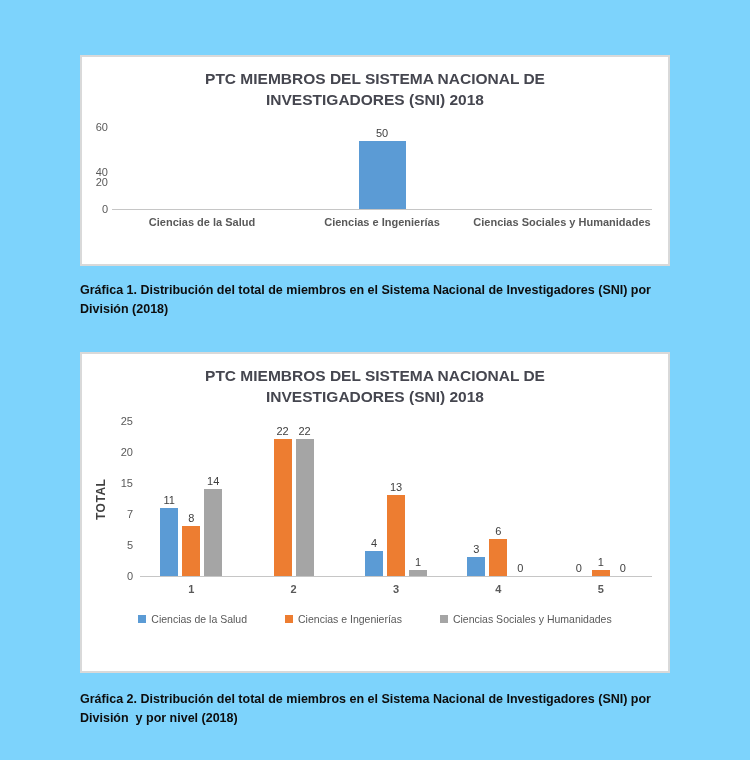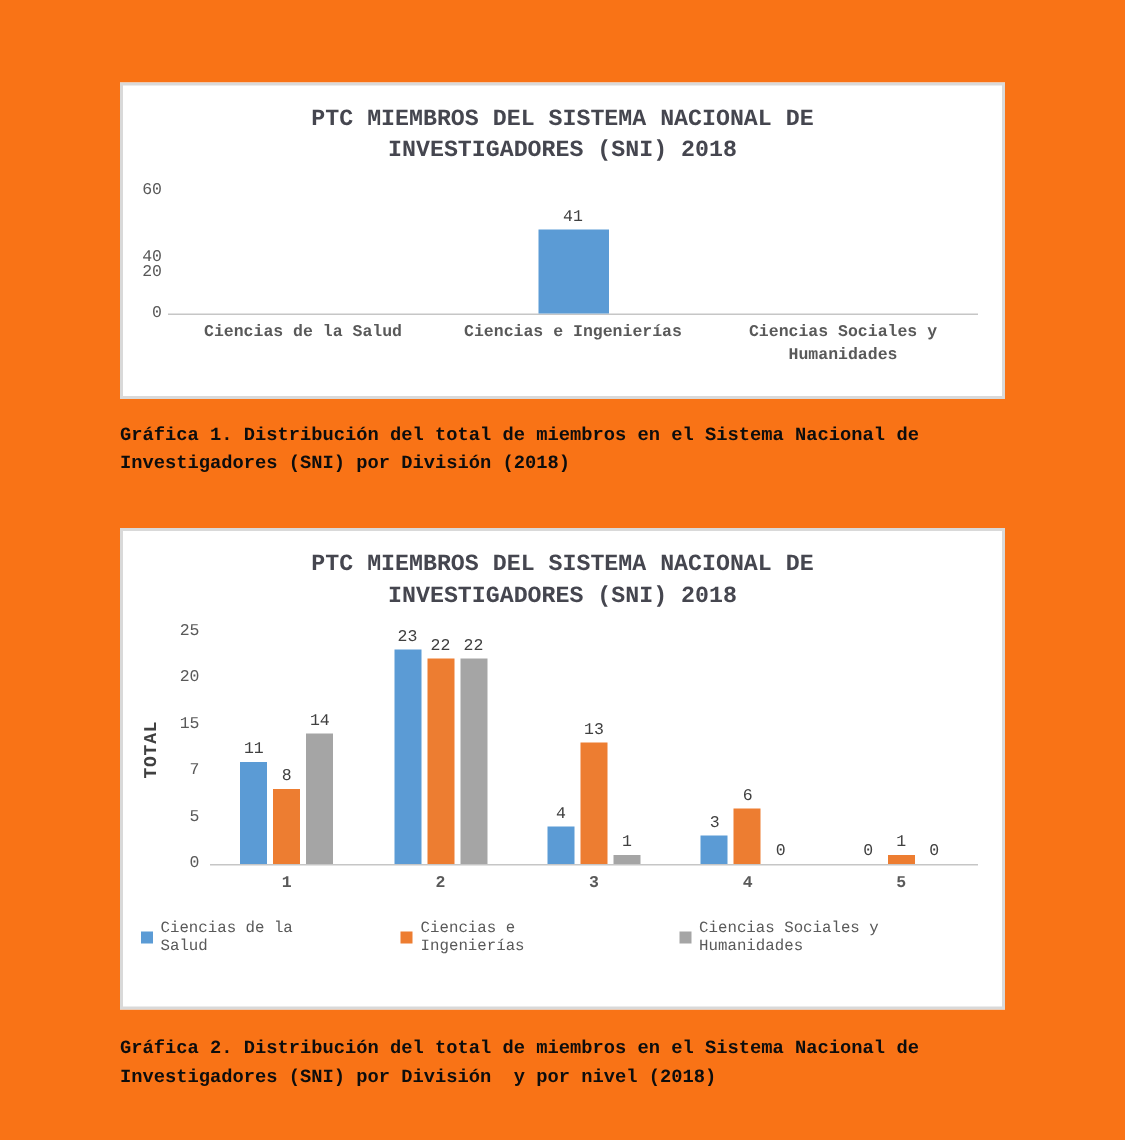--- a/index.html
+++ b/index.html
@@ -1,17 +1,17 @@
 <!DOCTYPE html>
 <html><head>
 <meta charset="utf-8">
 <style>
   * { margin:0; padding:0; box-sizing:border-box; }
   body { background:#ffffff; font-family:"Liberation Sans", sans-serif; }
-  .page { position:relative; width:750px; height:760px; background:#f97316; overflow:hidden;font-family:Liberation Mono, monospace; }
+  .page { position:relative; width:750px; height:760px; background:#7dd3fc; overflow:hidden; }
 
   .chart-box { position:absolute; left:80px; width:590px; background:#ffffff;
                border:2px solid #D9D9D9; padding:12px 12px 0 12px; }
   #chart1 { top:55px;  height:211px; }
   #chart2 { top:352px; height:321px; }
 
   .chart-title { max-width:380px; margin:0 auto; text-align:center;
                  font-size:15.5px; font-weight:bold; color:#45464F; line-height:1.35; }
 
   .plotwrap  { position:relative; }
@@ -59,22 +59,22 @@
   <div class="chart-box" id="chart1">
     <div class="chart-title">PTC MIEMBROS DEL SISTEMA NACIONAL DE INVESTIGADORES (SNI) 2018</div>
     <div class="plotwrap">
       <div class="plot" style="height: 82px;">
           <div class="tick" style="bottom: -7px;">0</div>
           <div class="tick" style="bottom: 20.3333px;">20</div>
           <div class="tick" style="bottom: 30px;">40</div>
           <div class="tick" style="bottom: 75px;">60</div>
           <div class="group">
             <div class="barwrap">
-              <div class="dlabel">41</div>
-              <div class="bar" style="height: 56.0333px; width: 47px; background: rgb(91, 155, 213);"></div>
+              <div class="dlabel">50</div>
+              <div class="bar" style="height: 68.3333px; width: 47px; background: rgb(91, 155, 213);"></div>
             </div>
           </div>
         </div>
       <div class="xcats">
           <div class="xcat">Ciencias de la Salud</div>
           <div class="xcat">Ciencias e Ingenierías</div>
           <div class="xcat">Ciencias Sociales y Humanidades</div>
         </div>
     </div>
   </div>
@@ -100,24 +100,20 @@
             <div class="barwrap">
               <div class="dlabel">8</div>
               <div class="bar" style="height: 49.6px; width: 18px; background: rgb(237, 125, 49);"></div>
             </div>
             <div class="barwrap">
               <div class="dlabel">14</div>
               <div class="bar" style="height: 86.8px; width: 18px; background: rgb(165, 165, 165);"></div>
             </div>
           </div>
           <div class="group">
-            <div class="barwrap">
-              <div class="dlabel">23</div>
-              <div class="bar" style="height: 142.6px; width: 18px; background: rgb(91, 155, 213);"></div>
-            </div>
             <div class="barwrap">
               <div class="dlabel">22</div>
               <div class="bar" style="height: 136.4px; width: 18px; background: rgb(237, 125, 49);"></div>
             </div>
             <div class="barwrap">
               <div class="dlabel">22</div>
               <div class="bar" style="height: 136.4px; width: 18px; background: rgb(165, 165, 165);"></div>
             </div>
           </div>
           <div class="group">

